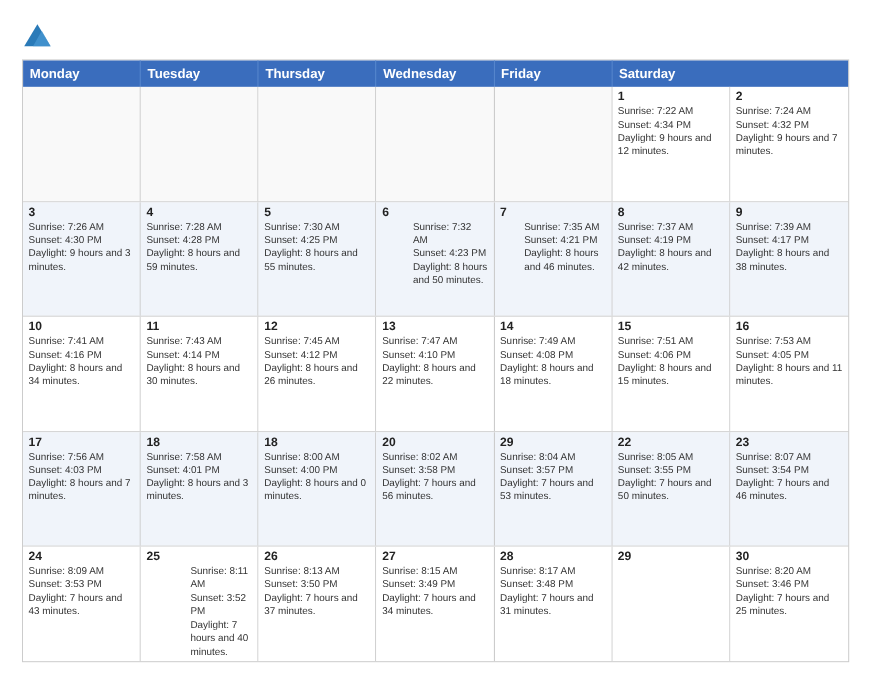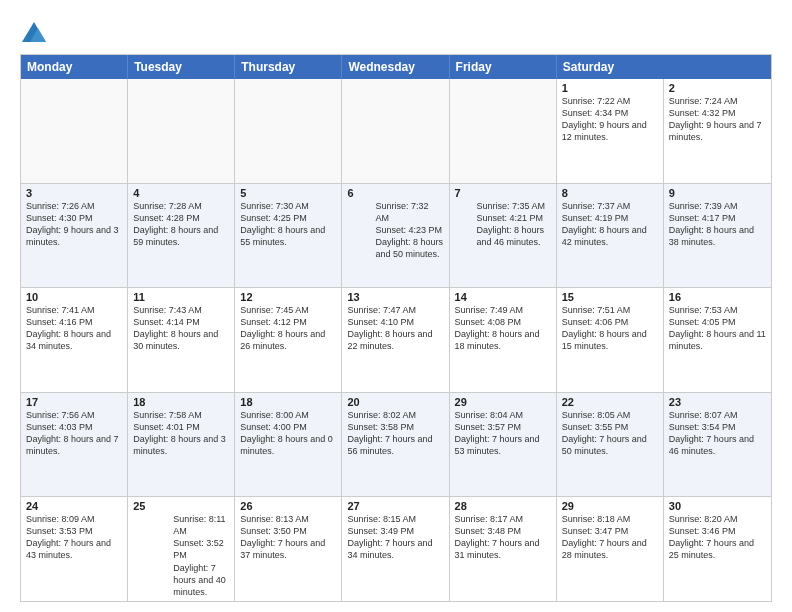--- a/index.html
+++ b/index.html
@@ -325,23 +325,20 @@
 Daylight: 7 hours and 34 minutes.</div>
           </div>
           <div class="cal-cell">
             <div class="day-num">28</div>
             <div class="day-info" style="white-space: pre-line;">Sunrise: 8:17 AM
 Sunset: 3:48 PM
 Daylight: 7 hours and 31 minutes.</div>
           </div>
           <div class="cal-cell">
             <div class="day-num">29</div>
-            <div class="day-info" style="white-space: pre-line;">Sunrise: 8:18 AM
-Sunset: 3:47 PM
-Daylight: 7 hours and 28 minutes.</div>
           </div>
           <div class="cal-cell">
             <div class="day-num">30</div>
             <div class="day-info" style="white-space: pre-line;">Sunrise: 8:20 AM
 Sunset: 3:46 PM
 Daylight: 7 hours and 25 minutes.</div>
           </div>
         </div>
       </div>
   </div>

